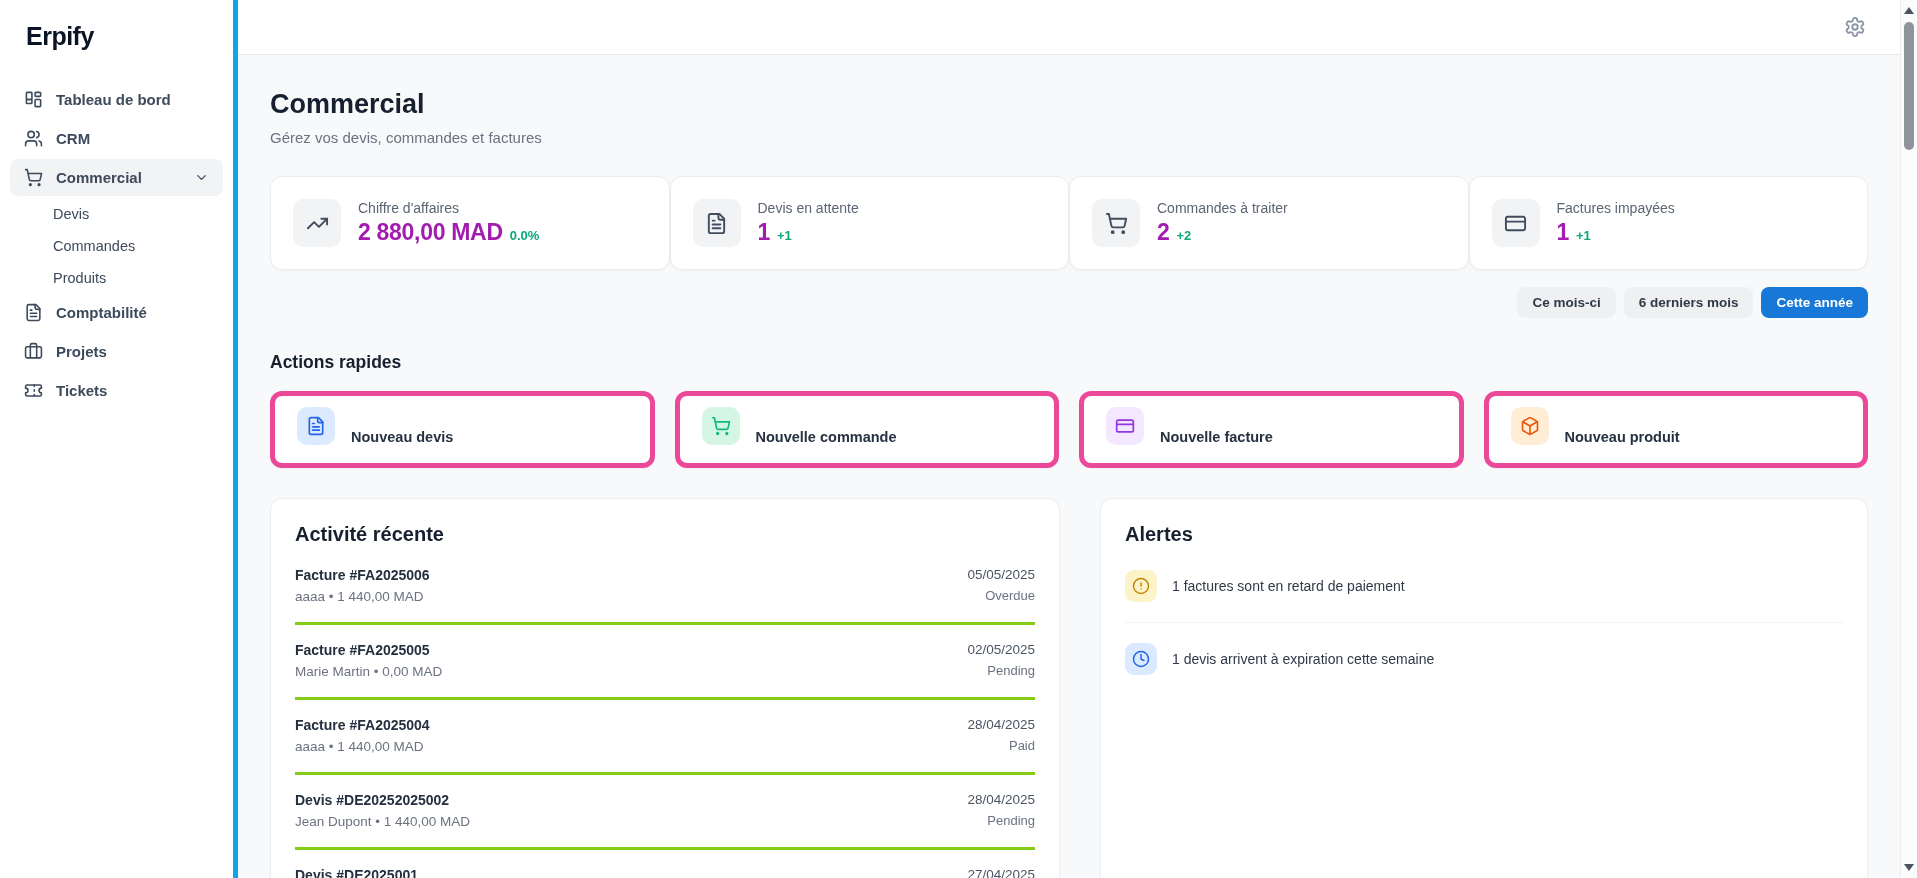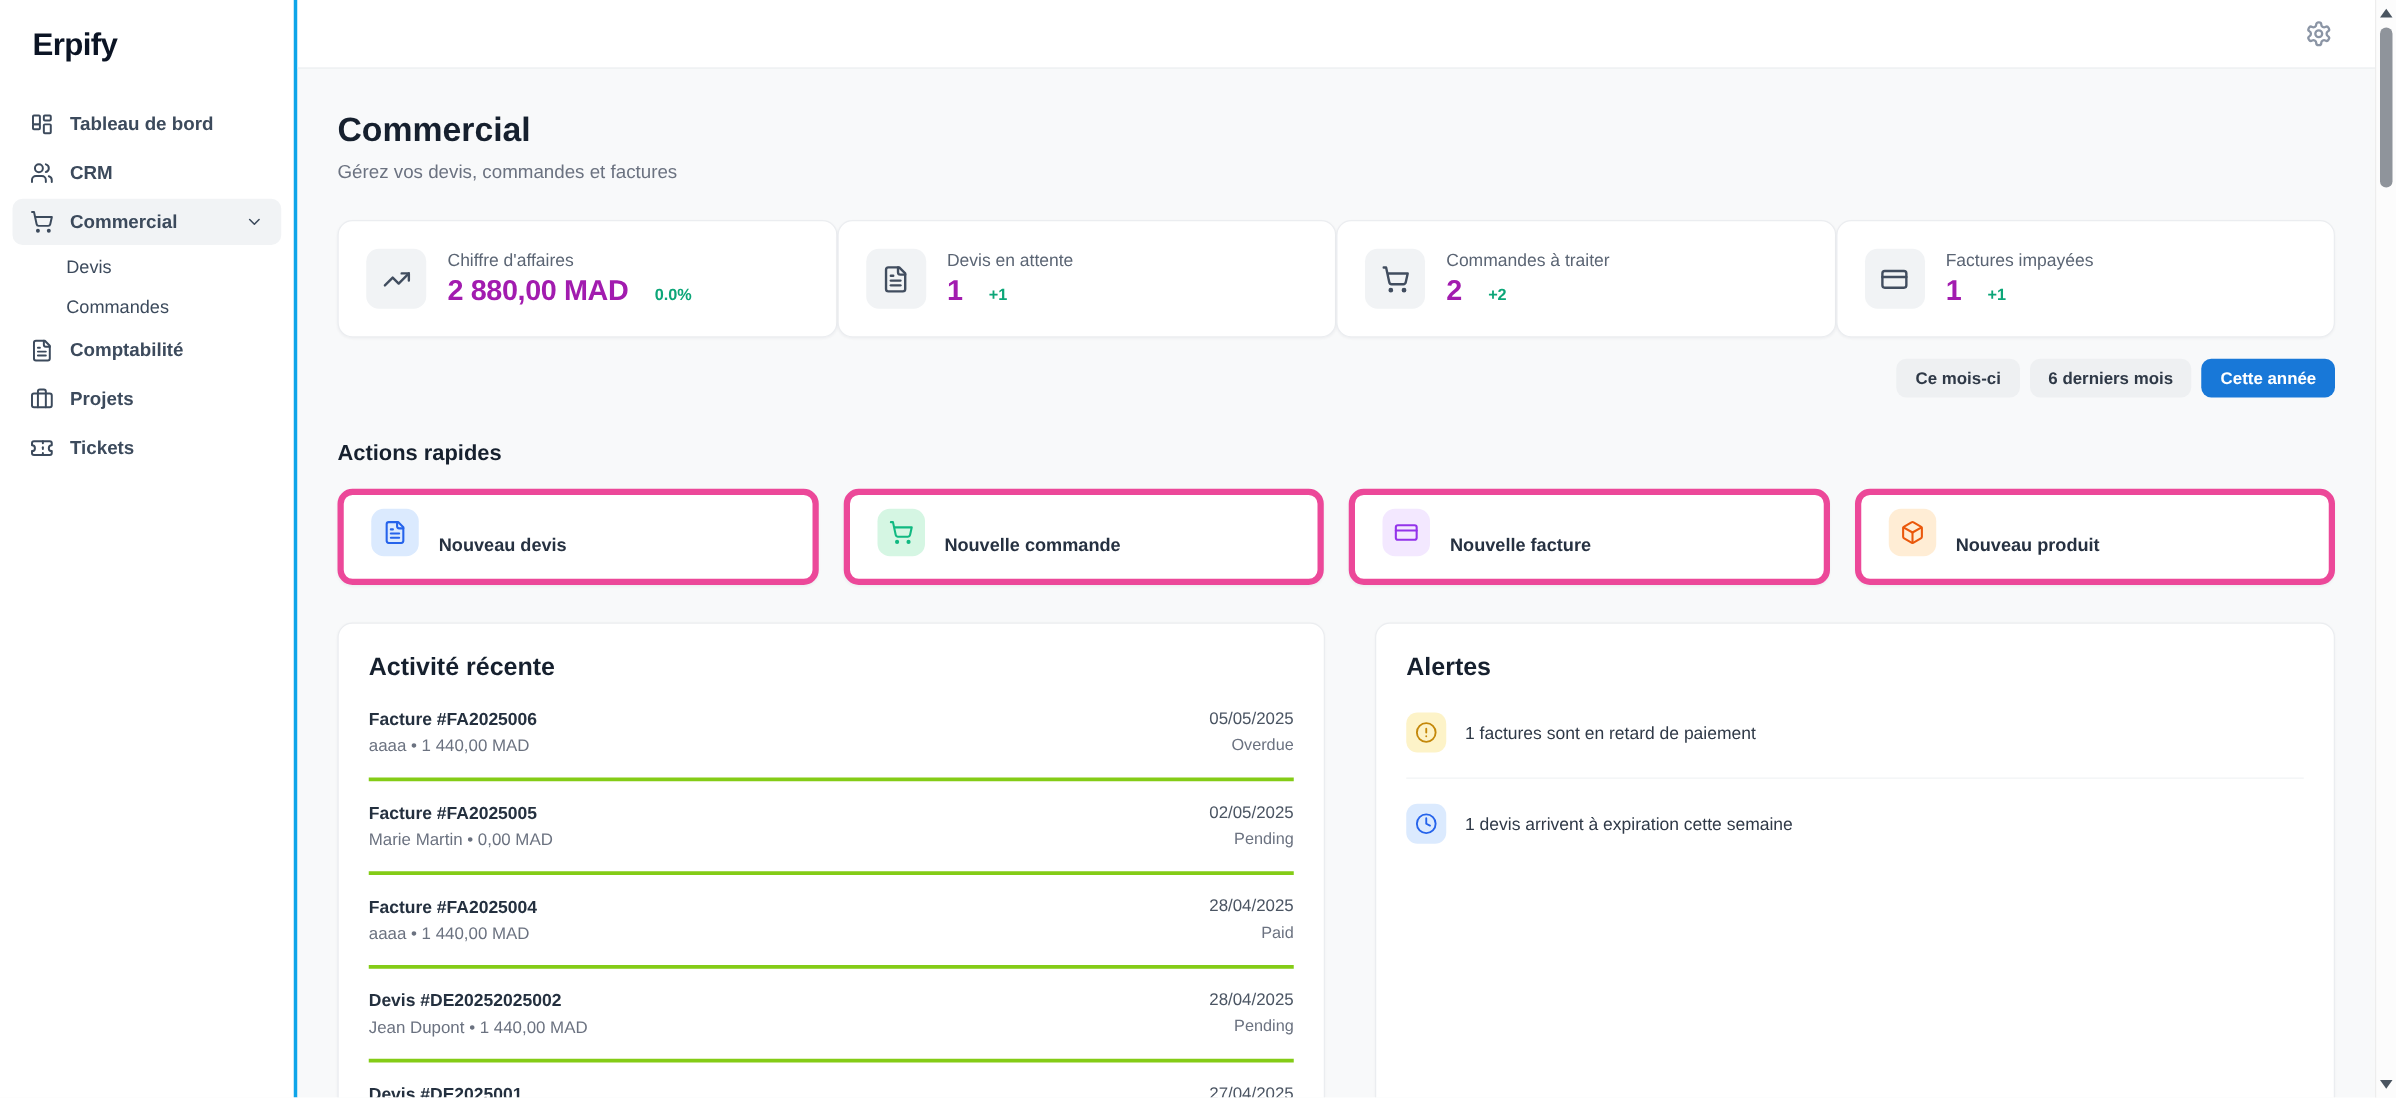--- a/index.html
+++ b/index.html
@@ -7,21 +7,21 @@
   body {
     width:1917px; height:878px; overflow:hidden;
     font-family:"Liberation Sans", sans-serif;
     background:#ffffff; color:#16202e;
   }
   .app { display:flex; width:1900px; height:878px; }
 
   
   .sidebar {
     flex:0 0 238px; width:238px; background:#fff;
-    border-right:3px solid #0ea5e9; padding:12px 10px;
+    border-right:5px solid #0ea5e9; padding:12px 10px;
   }
   .logo { font-size:25px; font-weight:700; color:#0b1424; padding:10px 16px 30px; letter-spacing:-0.5px; }
   .nav-item {
     display:flex; align-items:center; gap:13px;
     padding:9px 14px; border-radius:8px; margin-bottom:2px;
     color:#3c4a5c; font-size:15px; font-weight:600; cursor:pointer;
   }
   .nav-item.active { background:#f1f3f5; }
   .nav-icon { display:flex; align-items:center; color:#3c4a5c; }
   .nav-icon svg { width:19px; height:19px; }
@@ -53,21 +53,21 @@
     box-shadow:0 1px 2px rgba(16,24,40,.04);
   }
   .kpi-iconbox {
     flex:0 0 48px; width:48px; height:48px; border-radius:10px; background:#f1f3f5;
     display:flex; align-items:center; justify-content:center; color:#414d5f;
   }
   .kpi-iconbox svg { width:23px; height:23px; }
   .kpi-label { font-size:14px; color:#5b6574; margin-bottom:3px; }
   .kpi-valrow { display:flex; align-items:baseline; }
   .kpi-value { font-size:23px; font-weight:700; color:#a21caf; letter-spacing:-0.3px; }
-  .kpi-change { font-size:13px; font-weight:600; color:#0ca678; margin-left:21px; }
+  .kpi-change { font-size:13px; font-weight:600; color:#0ca678; margin-left:7px; }
 
   
   .filter-row { display:flex; gap:8px; margin-bottom:34px;justify-content:flex-end; }
   .pill {
     height:31px; padding:0 15px; border:none; border-radius:8px; cursor:pointer;
     background:#eef0f2; color:#2f3947; font-size:13.5px; font-weight:600;
     font-family:"Liberation Sans", sans-serif;
   }
   .pill.active { background:#1878d8; color:#fff; }
 
@@ -169,20 +169,21 @@
         <span class="chevron">
           <svg viewBox="0 0 24 24" fill="none" stroke="currentColor" stroke-width="2" stroke-linecap="round" stroke-linejoin="round">
               <path d="m6 9 6 6 6-6"></path>
             </svg>
         </span>
       </div>
 
       <div>
         <div class="nav-subitem">Devis</div>
         <div class="nav-subitem">Commandes</div>
+        <div class="nav-subitem">Produits</div>
       </div>
 
       <div class="nav-item">
         <span class="nav-icon">
           <svg viewBox="0 0 24 24" fill="none" stroke="currentColor" stroke-width="2" stroke-linecap="round" stroke-linejoin="round">
               <path d="M15 2H6a2 2 0 0 0-2 2v16a2 2 0 0 0 2 2h12a2 2 0 0 0 2-2V7Z"></path>
               <path d="M14 2v4a2 2 0 0 0 2 2h4"></path>
               <path d="M10 9H8"></path>
               <path d="M16 13H8"></path>
               <path d="M16 17H8"></path>

